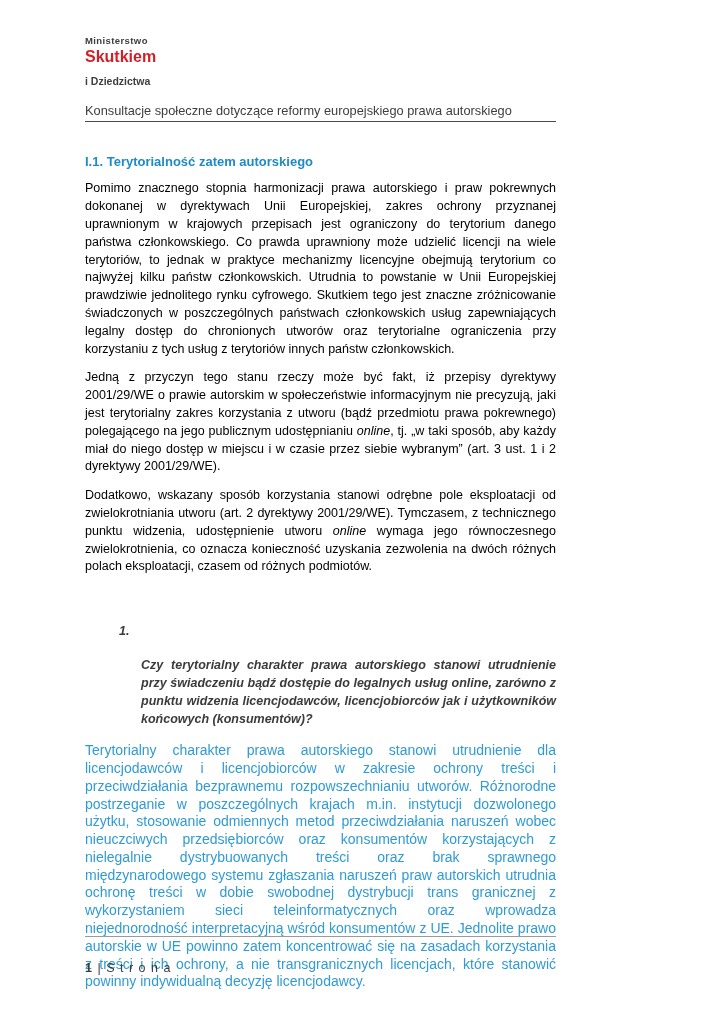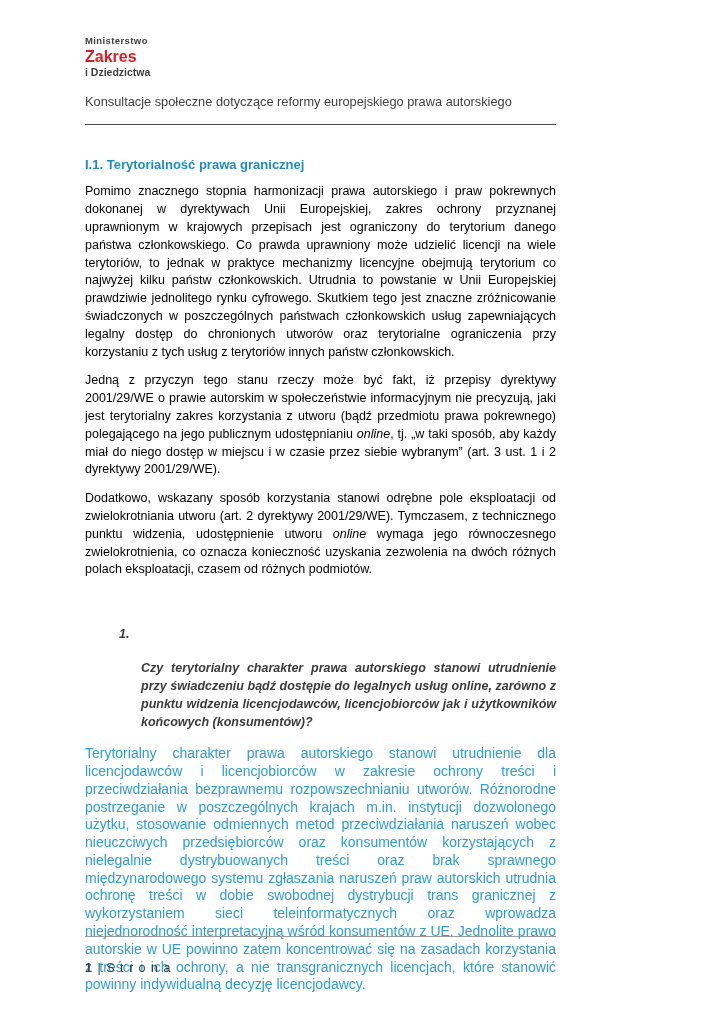--- a/index.html
+++ b/index.html
@@ -20,34 +20,34 @@
   }
 
   
   .logo {
     line-height: 1.15;
     color: var(--logo-dark, #3e3e3d);
     margin-bottom: 14px;
   }
   .logo-min   { font-size: 9.5px;  font-weight: bold; letter-spacing: .4px; }
   .logo-kultury { font-size: 16px; font-weight: bold; color: var(--logo-red, #d41f26); margin-top: 1px; }
-  .logo-dzied { font-size: 10.5px; font-weight: bold; margin-top: 0; }
+  .logo-dzied { font-size: 10.5px; font-weight: bold; margin-top: 9px; }
   .logo-narod { font-size: 10.5px; font-weight: bold; }
   .red-square {
     display: inline-block;
     width: 4px; height: 4px;
     background: var(--logo-red, #d41f26);
     margin-left: 1px;
   }
 
   
   .doc-header {
     margin-top: 16px;
     border-bottom: 1px solid #4a4a4a;
-    padding-bottom: 15px;
+    padding-bottom: 3px;
   }
   .doc-title { font-size: 12.8px; color: #3e3e3e; }
 
   
   .h1 {
     color: var(--heading-blue, #1f8ac4);
     font-weight: bold;
     font-size: 13.5px;
     margin: 37px 0 0 0;
   }
@@ -106,29 +106,29 @@
   .footer-sep { margin: 0 2px; }
   .footer-label { letter-spacing: 1px; }
 </style>
 </head>
 <body>
 
 <div class="page">
 
   <div class="logo">
     <div class="logo-min">Ministerstwo</div>
-    <div class="logo-kultury">Zakres</div>
+    <div class="logo-kultury">Skutkiem</div>
     <div class="logo-dzied">i Dziedzictwa</div>
   </div>
 
   <div class="doc-header">
     <div class="doc-title">Konsultacje społeczne dotyczące reformy europejskiego prawa autorskiego</div>
   </div>
 
-  <div class="h2">I.1. Terytorialność prawa granicznej</div>
+  <div class="h2">I.1. Terytorialność zatem autorskiego</div>
 
   <div id="paragraphs">
       <p class="body-para"><span>Pomimo znacznego stopnia harmonizacji prawa autorskiego i praw pokrewnych dokonanej w dyrektywach Unii Europejskiej, zakres ochrony przyznanej uprawnionym w krajowych przepisach jest ograniczony do terytorium danego państwa członkowskiego. Co prawda uprawniony może udzielić licencji na wiele terytoriów, to jednak w praktyce mechanizmy licencyjne obejmują terytorium co najwyżej kilku państw członkowskich. Utrudnia to powstanie w Unii Europejskiej prawdziwie jednolitego rynku cyfrowego. Skutkiem tego jest znaczne zróżnicowanie świadczonych w poszczególnych państwach członkowskich usług zapewniających legalny dostęp do chronionych utworów oraz terytorialne ograniczenia przy korzystaniu z tych usług z terytoriów innych państw członkowskich.</span></p>
       <p class="body-para"><span>Jedną z przyczyn tego stanu rzeczy może być fakt, iż przepisy dyrektywy 2001/29/WE o prawie autorskim w społeczeństwie informacyjnym nie precyzują, jaki jest terytorialny zakres korzystania z utworu (bądź przedmiotu prawa pokrewnego) polegającego na jego publicznym udostępnianiu </span><em>online</em><span>, tj. „w taki sposób, aby każdy miał do niego dostęp w miejscu i w czasie przez siebie wybranym” (art. 3 ust. 1 i 2 dyrektywy 2001/29/WE).</span></p>
       <p class="body-para"><span>Dodatkowo, wskazany sposób korzystania stanowi odrębne pole eksploatacji od zwielokrotniania utworu (art. 2 dyrektywy 2001/29/WE). Tymczasem, z technicznego punktu widzenia, udostępnienie utworu </span><em>online</em><span> wymaga jego równoczesnego zwielokrotnienia, co oznacza konieczność uzyskania zezwolenia na dwóch różnych polach eksploatacji, czasem od różnych podmiotów.</span></p>
     </div>
 
   <div class="question">
     <div class="q-num">1.</div>
     <div class="q-text">Czy terytorialny charakter prawa autorskiego stanowi utrudnienie przy świadczeniu bądź dostępie do legalnych usług online, zarówno z punktu widzenia licencjodawców, licencjobiorców jak i użytkowników końcowych (konsumentów)?</div>

